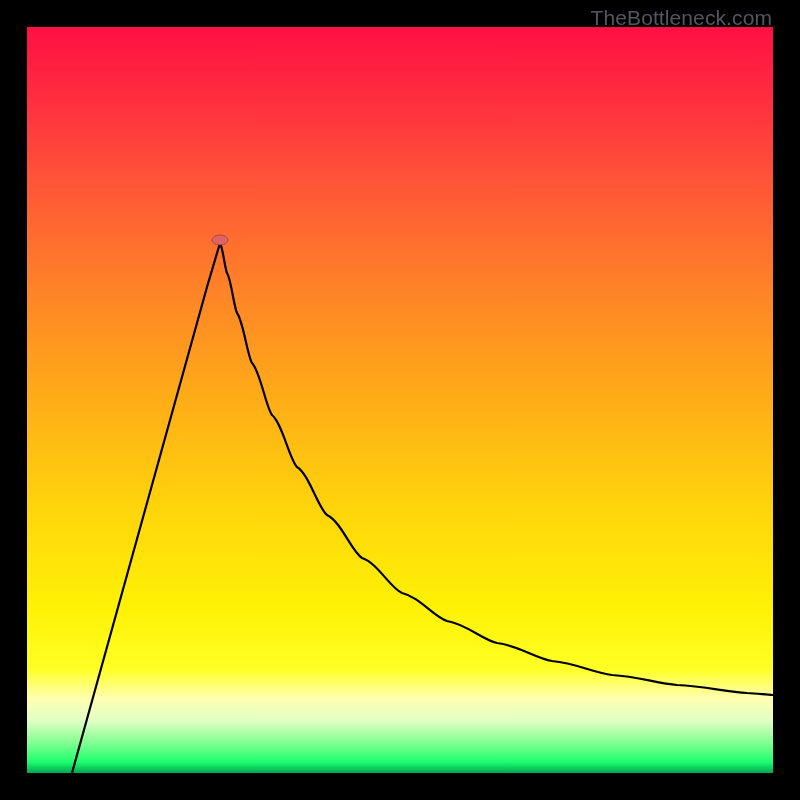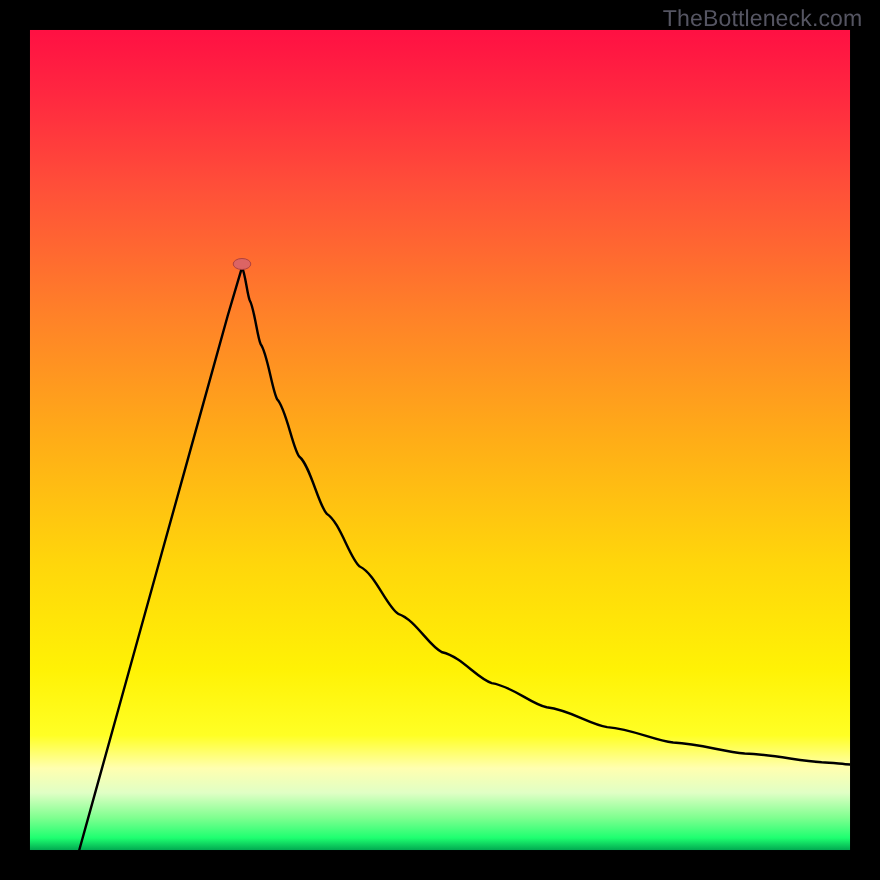--- a/index.html
+++ b/index.html
@@ -15,21 +15,21 @@
     position: absolute;
     left: 27px;
     top: 27px;
     width: 746px;
     height: 746px;
     overflow: hidden;
   }
   .watermark {
     position: absolute;
     top: 6px;
-    right: 16px;
+    right: 28px;
     color: #555562;
     font-size: 21px;
     font-weight: 500;
     letter-spacing: 0.1px;
   }
   svg {
     position: absolute;
     left: 0;
     top: 0;
   }

